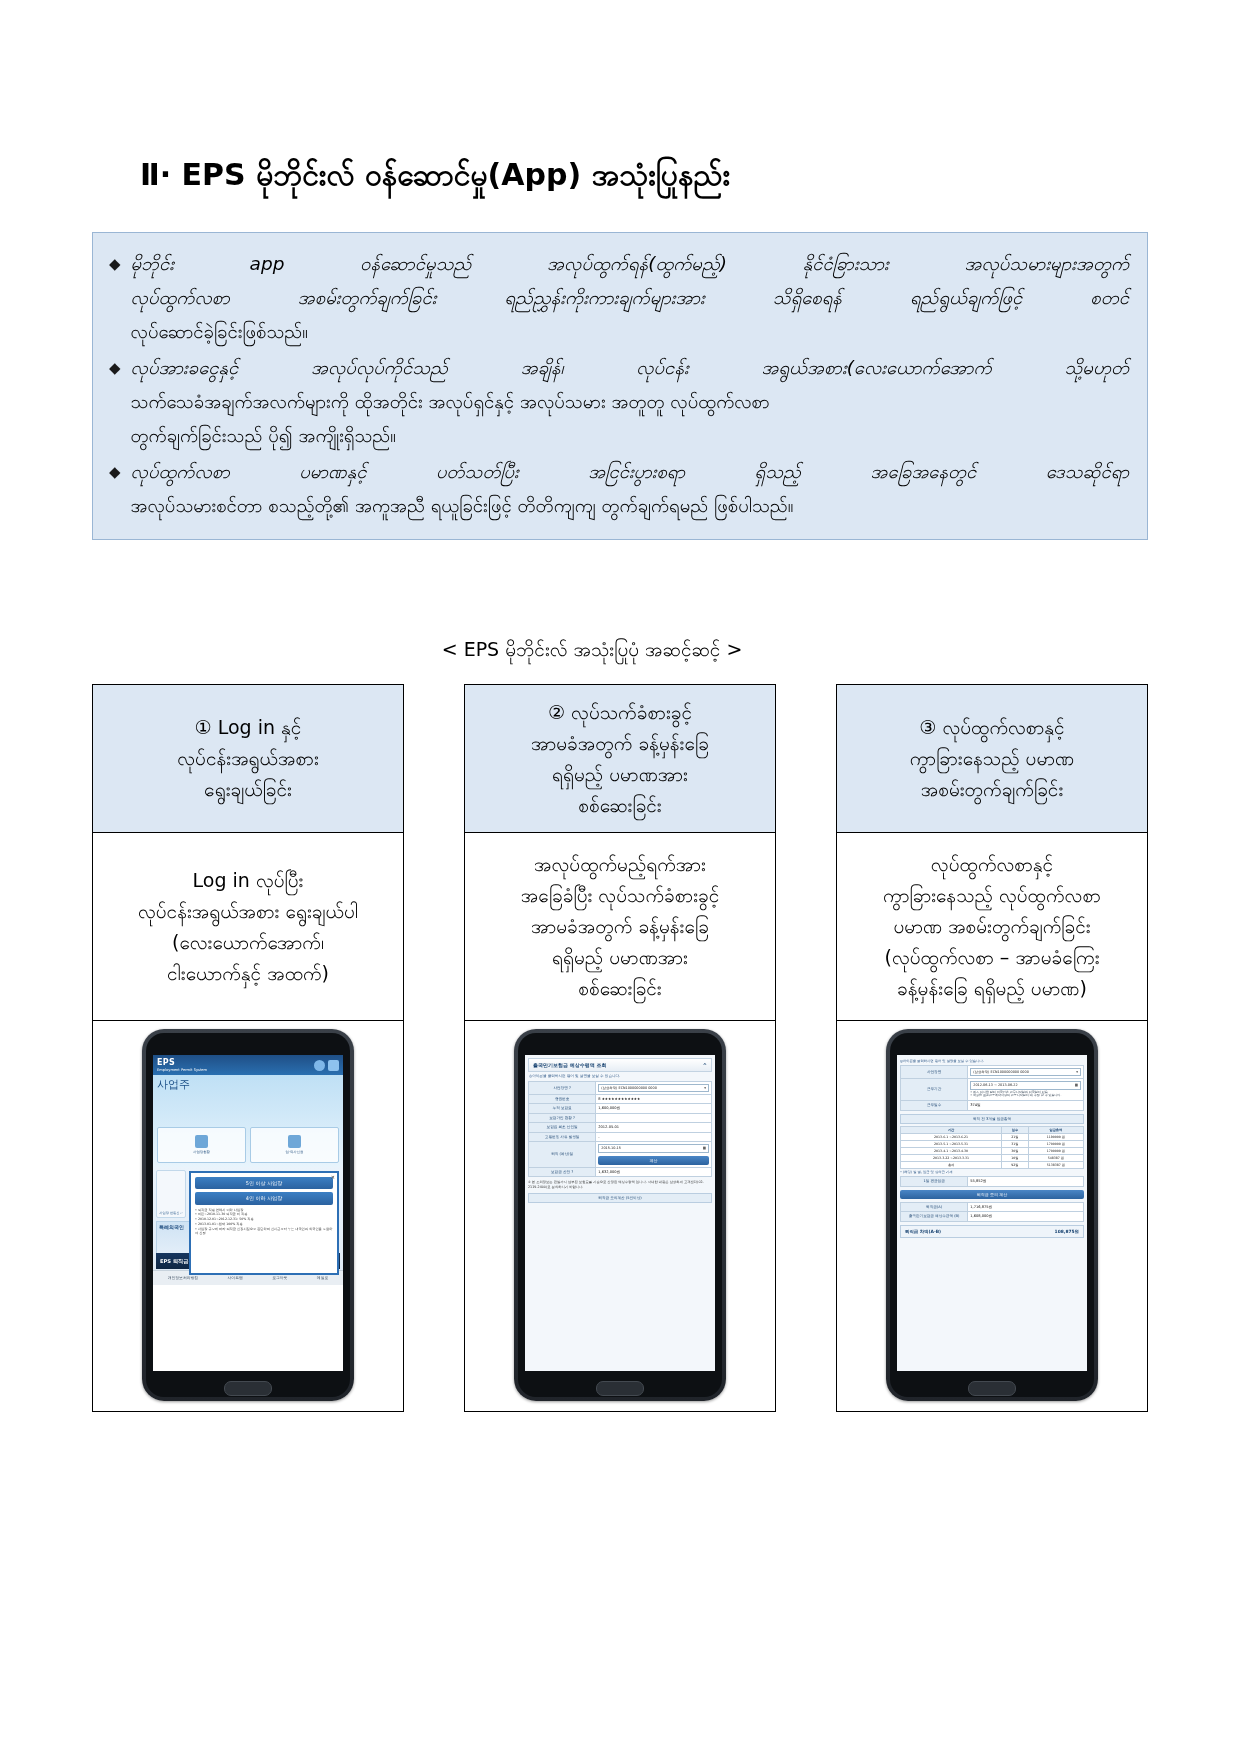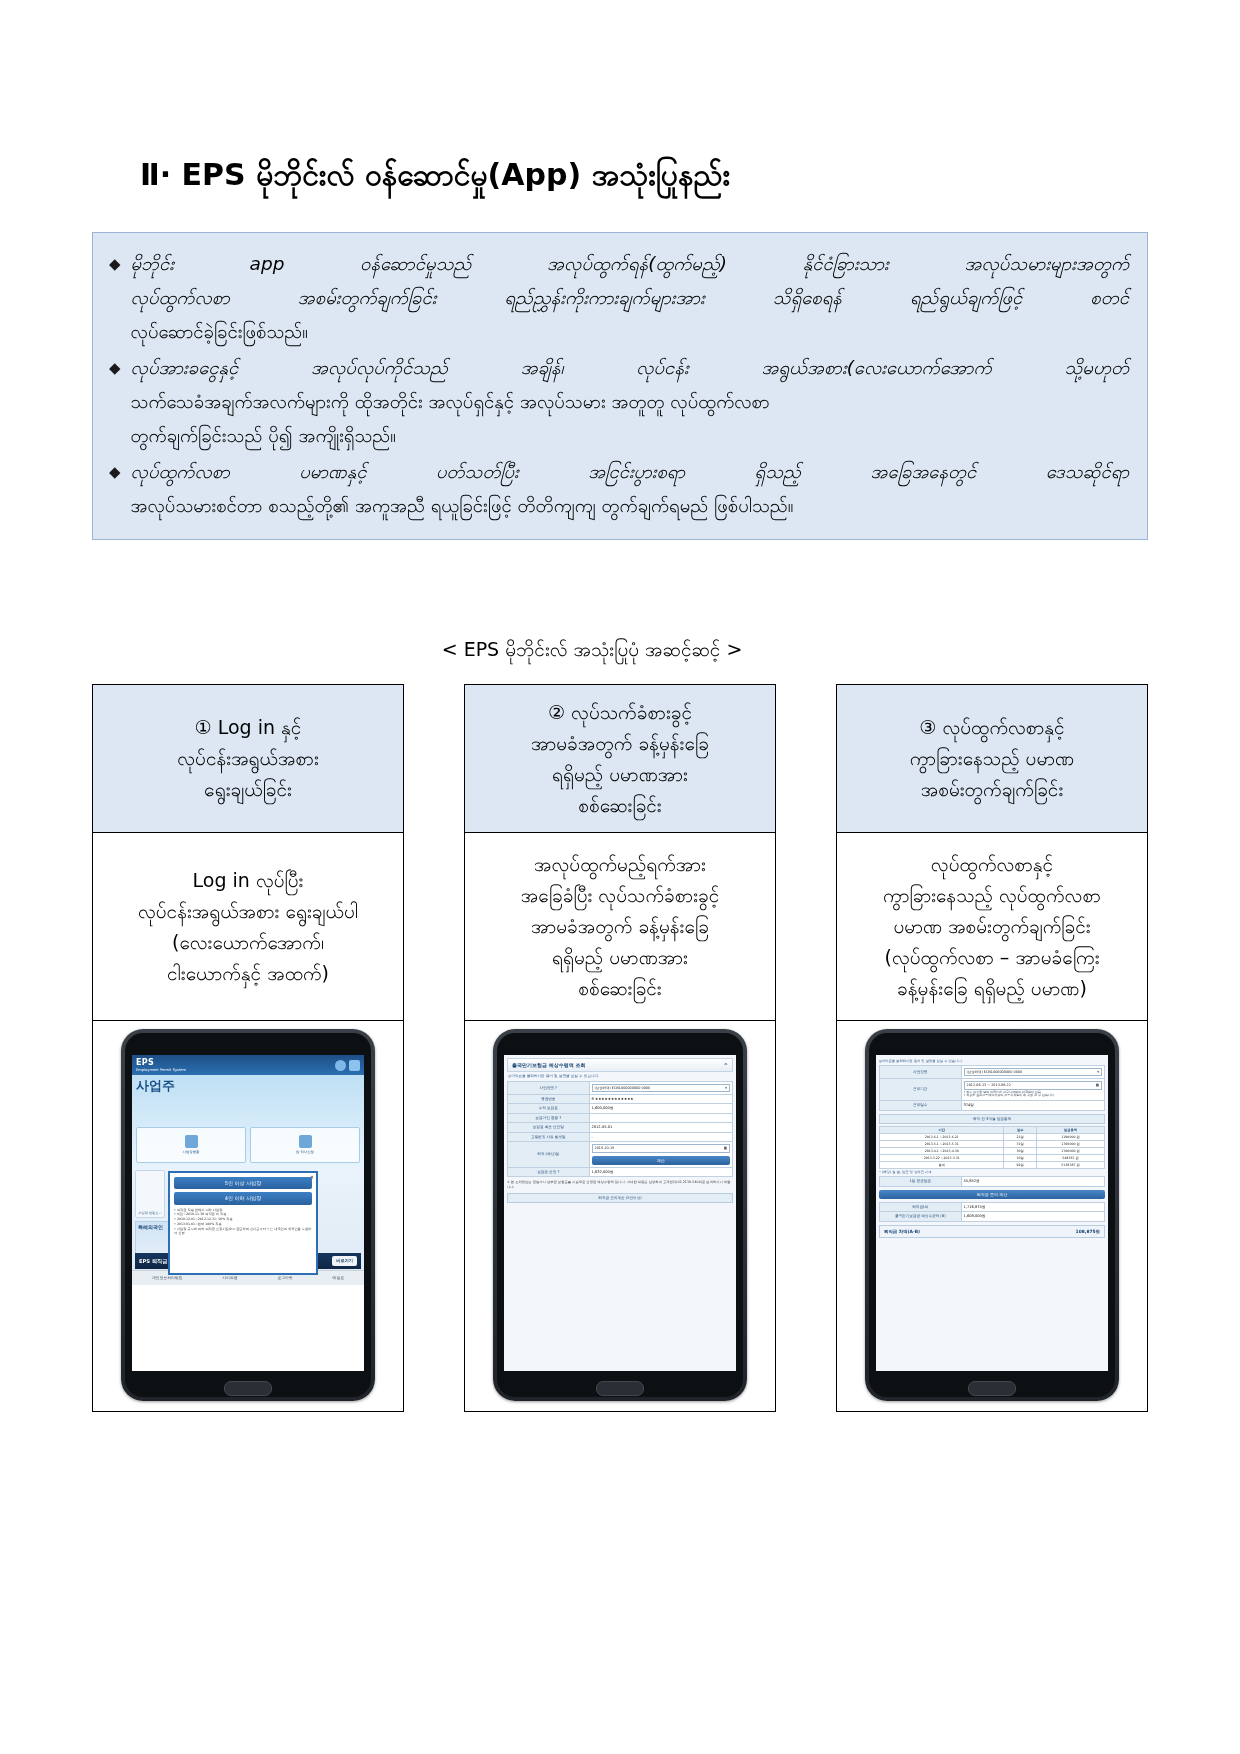--- a/index.html
+++ b/index.html
@@ -145,21 +145,21 @@
     position: absolute;
     font-size: 26px;
     line-height: 1;
     color: #000;
   }
   .arrow.a1 { left: 376px; top: 1251px; }
   .arrow.a2 { left: 700px; top: 1251px; }
 
   
   .phone {
-    width: 254px;
+    width: 212px;
     height: 372px;
     border-radius: 22px;
     background: linear-gradient(#3a4048, #20242a);
     padding: 4px;
     box-sizing: border-box;
     position: relative;
     box-shadow: 0 1px 3px rgba(0,0,0,.4);
   }
   .phone-inner {
     width: 100%;
@@ -216,21 +216,21 @@
     background: #7fb7e8; display: inline-block;
   }
   .s1-icons i.sq { border-radius: 2px; background: #8ec2ee; }
   .s1-band {
     background: linear-gradient(#bfe0f5, #e8f4fc);
     height: 92px;
     position: relative;
     padding: 3px 4px;
     box-sizing: border-box;
   }
-  .s1-band h4 { margin: 0; font-size: 13px; color: #1b4f86; font-weight: bold; }
+  .s1-band h4 { margin: 0; font-size: 11px; color: #1b4f86; font-weight: normal; }
   .s1-tiles {
     position: absolute; bottom: 4px; left: 4px; right: 4px;
     display: flex; gap: 4px;
   }
   .s1-tile {
     flex: 1; background: rgba(255,255,255,.75);
     border: 1px solid #a8cbe6; border-radius: 2px;
     height: 34px; display: flex; flex-direction: column;
     align-items: center; justify-content: center; gap: 2px;
     font-size: 3.4px; color: #24507f;

